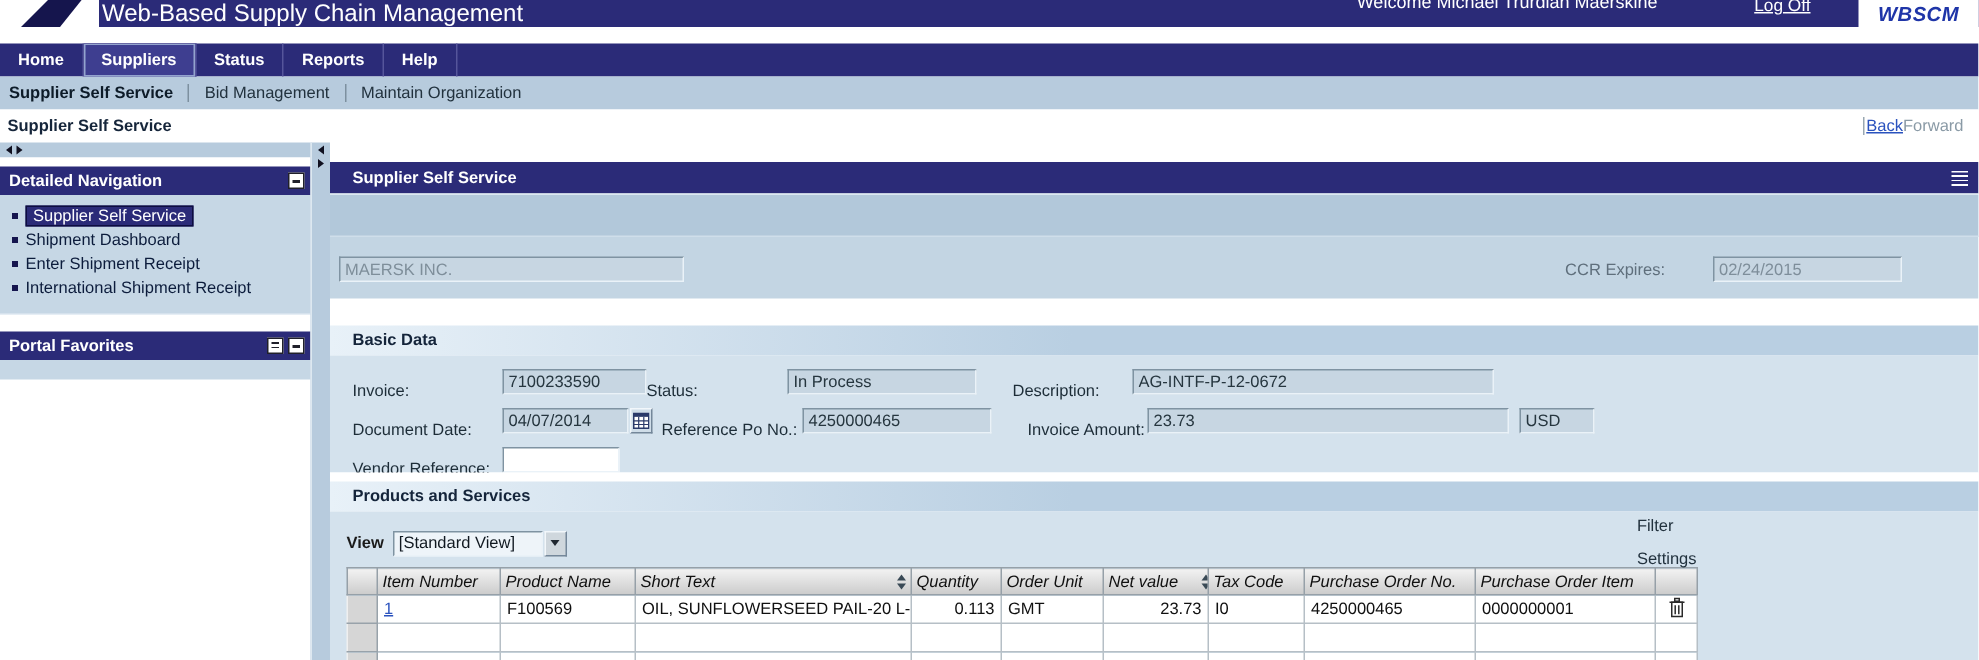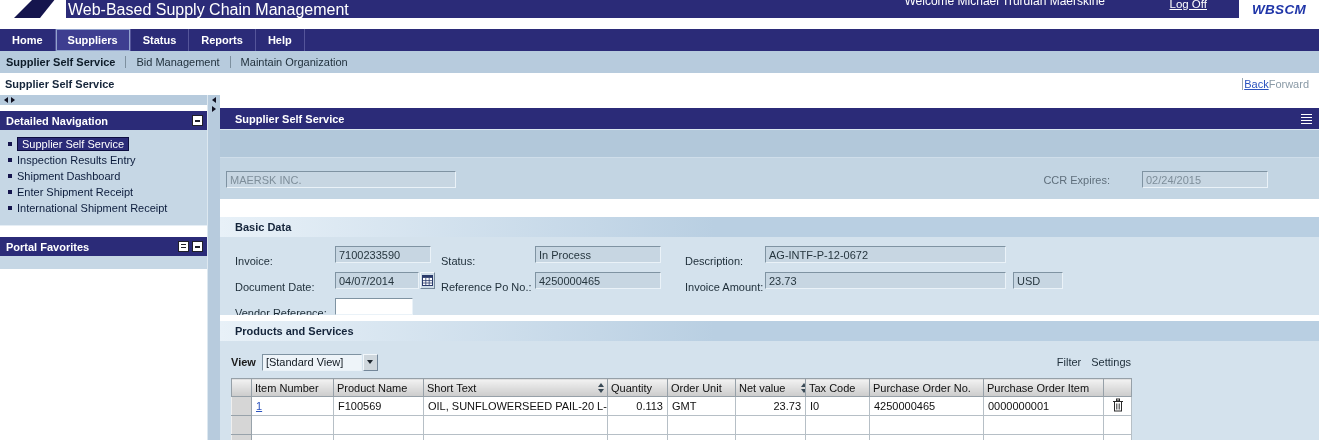--- a/index.html
+++ b/index.html
@@ -85,39 +85,39 @@
   .gapS { height:6px; background:#fff; }
   .section-bar { height:20px; line-height:20px; font-weight:bold; color:#14243a; padding-left:15px;
     background:linear-gradient(to right,#e8f1f8,#b9cfe2 45%,#b9cfe2); }
 
   .form { height:78px; background:#d4e2ed; padding:9px 0 0 15px; }
   .frow { display:flex; align-items:center; height:17px; margin-bottom:9px; }
   .flbl { color:#1d2d38; white-space:nowrap;margin-top:12px; }
   .w100 { width:100px; flex:none; } .w94 { width:94px; flex:none; } .w80 { width:80px; flex:none; }
   .f96 { width:96px; flex:none; } .f126 { width:126px; flex:none; } .f241 { width:241px; flex:none; }
   .f50 { width:50px; flex:none; } .f78 { width:78px; flex:none; } .f84 { width:84px; flex:none; }
-  .m10 { margin-right:10px; } .m24 { margin-right:24px; } .m7 { margin-right:7px; }
+  .m10 { } .m24 { margin-right:24px; } .m7 { margin-right:7px; }
   .date-wrap { display:flex; flex:none; margin-right:6px; }
   .cal-btn { width:15px; height:17px; margin-left:1px; border:1px solid; border-color:#f2f7fb #74879a #74879a #f2f7fb;
     background:#cfdde8; display:flex; align-items:center; justify-content:center; cursor:pointer; padding:0; flex:none; }
 
   .products { flex:1; background:#d4e2ed; padding:12px 0 0 11px; overflow:hidden; }
   .view-row { width:900px; display:flex; align-items:center; height:18px; }
   .view-lbl { font-weight:bold; margin-right:6px; }
   .dd-field { width:100px; flex:none; }
   .dd-btn { width:15px; height:17px; margin-left:1px; border:1px solid; border-color:#f2f7fb #74879a #74879a #f2f7fb;
     background:#cfd7dd; display:flex; align-items:center; justify-content:center; cursor:pointer; padding:0; flex:none; }
   .dd-tri { width:0; height:0; border-left:3px solid transparent; border-right:3px solid transparent; border-top:4px solid #202830; }
-  .links { margin-left:auto; display:flex; gap:10px; }
+  .links { margin-left:auto; display:flex; gap:10px;flex-direction:column; }
   .link-plain { color:#22323e; cursor:pointer; }
 
   table.grid { border-collapse:collapse; table-layout:fixed; width:900px; margin-top:7px; }
   .grid th { height:18px; background:linear-gradient(#f2f2f2,#cbcbcb); border:1px solid #96a0a8;
     padding:0 3px; font-weight:normal; color:#101010; text-align:left; overflow:hidden; white-space:nowrap; }
-  .th-in { display:flex; align-items:center; justify-content:space-between; gap:16px; }
+  .th-in { display:flex; align-items:center; justify-content:space-between; gap:16px;font-style:italic; }
   .sort { display:flex; flex-direction:column; gap:2px; cursor:pointer; flex:none; }
   .sort i { display:block; width:0; height:0; border-left:3px solid transparent; border-right:3px solid transparent; }
   .sort .u { border-bottom:4px solid #3a4a56; }
   .sort .d { border-top:4px solid #3a4a56; }
   .grid td { height:19px; background:#fff; border:1px solid #b6bfc6; padding:0 4px; overflow:hidden; white-space:nowrap; color:#101010; }
   .grid td.sel { background:#d6d6d6; border-color:#efefef #98a2aa #98a2aa #efefef; cursor:pointer; }
   .grid td.num { text-align:right; }
   .rowlink { color:#2a52be; text-decoration:underline; cursor:pointer; }
   .grid td.trash { text-align:center; padding:0; cursor:pointer; }
 </style>
@@ -179,24 +179,20 @@
       <div class="panel-head">
         <span>Detailed Navigation</span>
         <span class="sp">
           <span class="icon-box minus"></span>
         </span>
       </div>
       <div class="nav-body">
         <div class="nav-item selected">
           <span class="bullet"></span>
           <span class="lbl">Supplier Self Service</span>
-        </div>
-        <div class="nav-item">
-          <span class="bullet"></span>
-          <span class="lbl">Inspection Results Entry</span>
         </div>
         <div class="nav-item">
           <span class="bullet"></span>
           <span class="lbl">Shipment Dashboard</span>
         </div>
         <div class="nav-item">
           <span class="bullet"></span>
           <span class="lbl">Enter Shipment Receipt</span>
         </div>
         <div class="nav-item">

